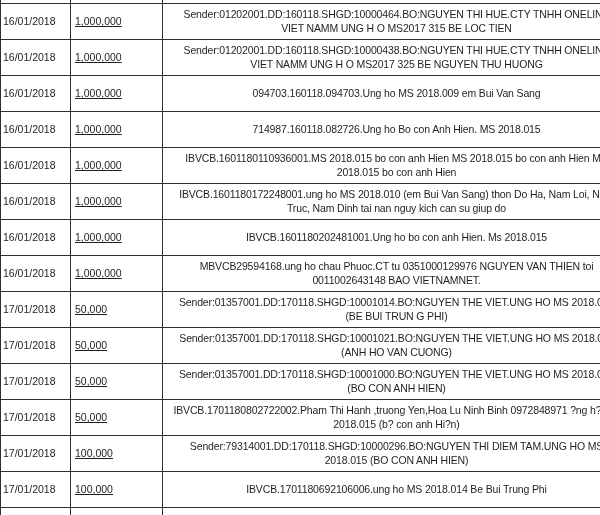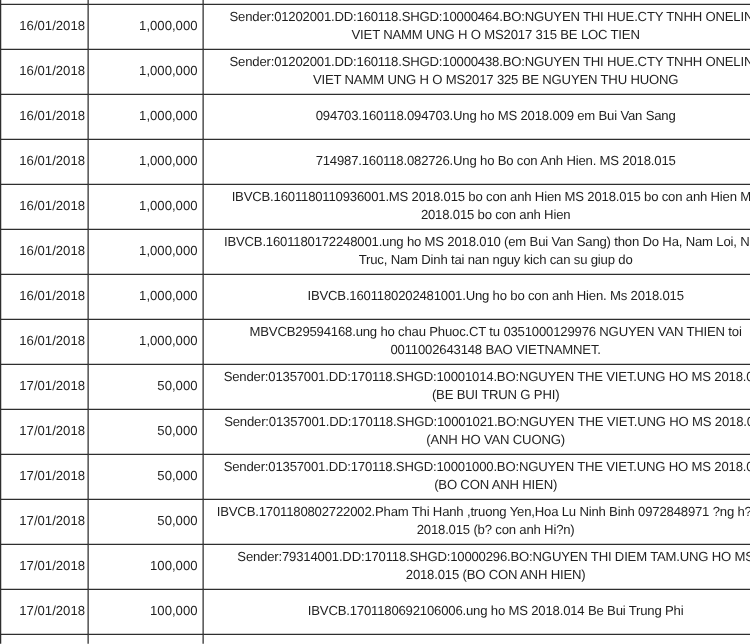--- a/index.html
+++ b/index.html
@@ -27,29 +27,30 @@
   table.tx td {
     border: 1.5px solid #2e2e2e;
     vertical-align: middle;
     font-size: 10.5px;
     line-height: 14px;
     background: #ffffff;
     overflow: hidden;
   }
   td.c-date {
     width: 65px;
-    text-align: right;
+    text-align: left;
     padding: 0 2px;
     white-space: nowrap;
   }
   td.c-amt {
     width: 83px;
-    text-align: right;
+    text-align: left;
     padding: 0 4px;
     white-space: nowrap;
+    text-decoration: underline;
   }
   td.c-desc {
     width: 449px;
     text-align: center;
     padding: 2px 9px;
     letter-spacing: -0.15px;
   }
   tr.row { height: 36px; }
   tr.sliver-top { height: 6px; }
   tr.sliver-top td { border-top: none; }

